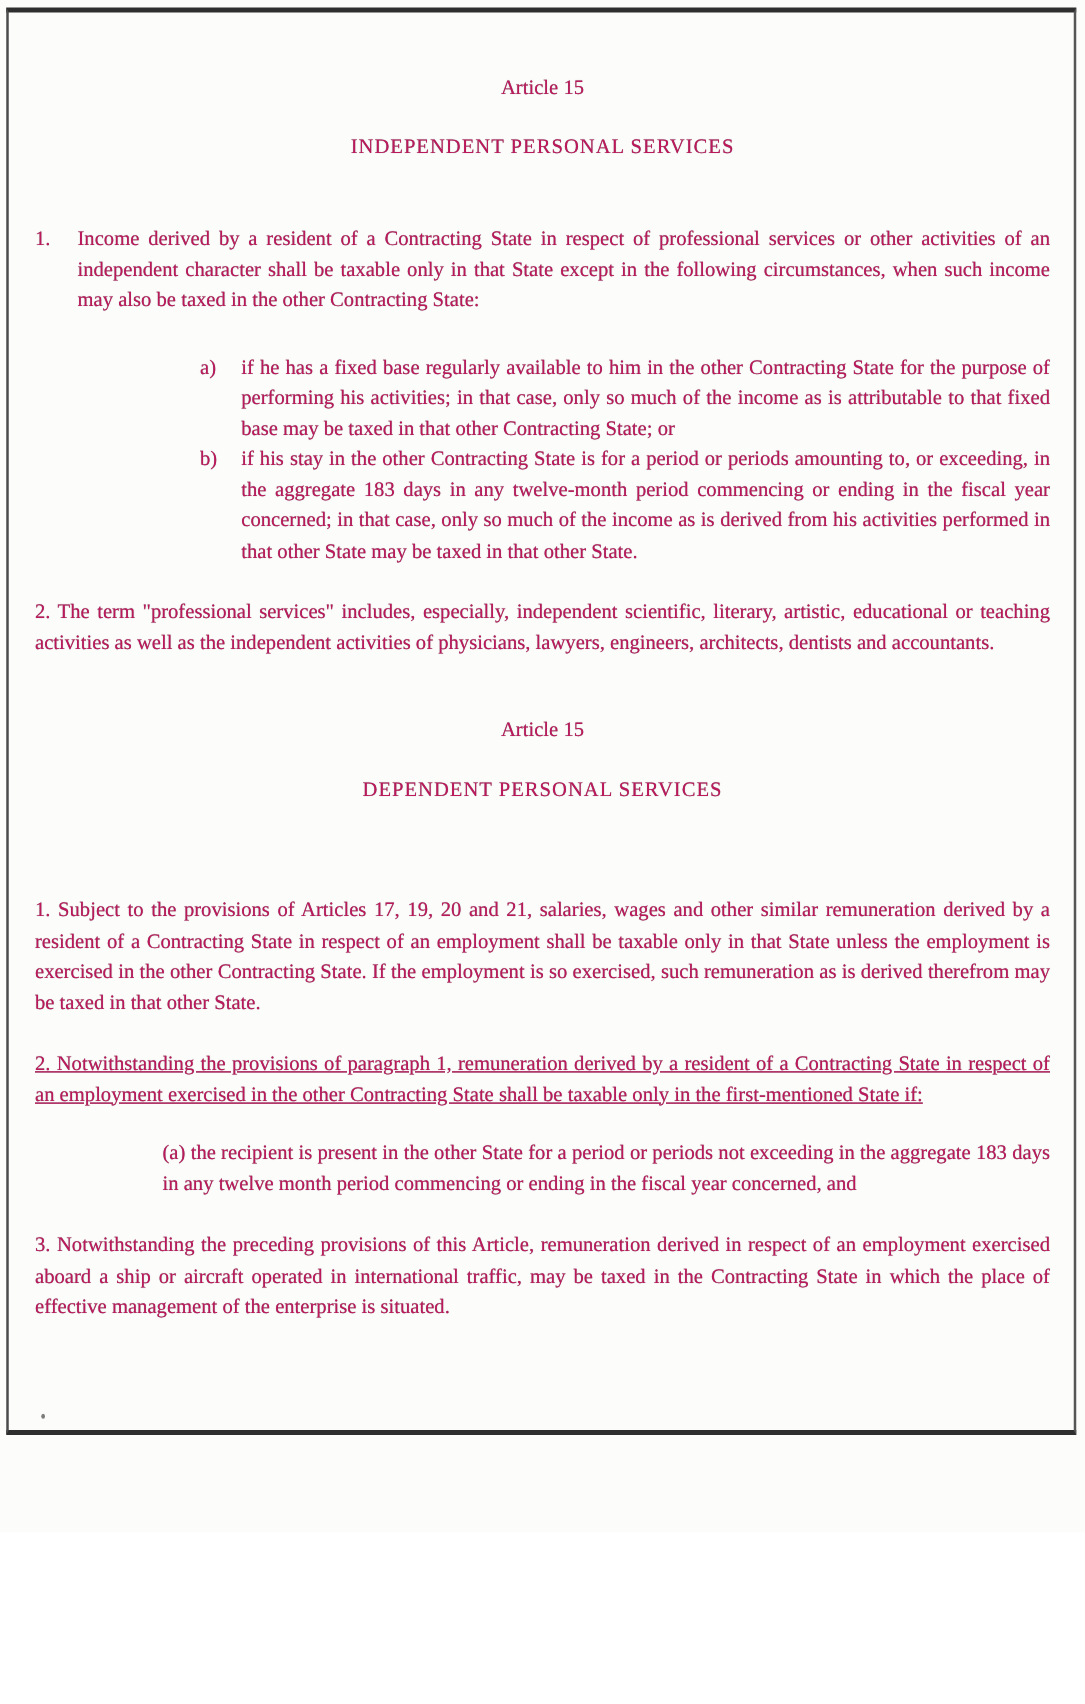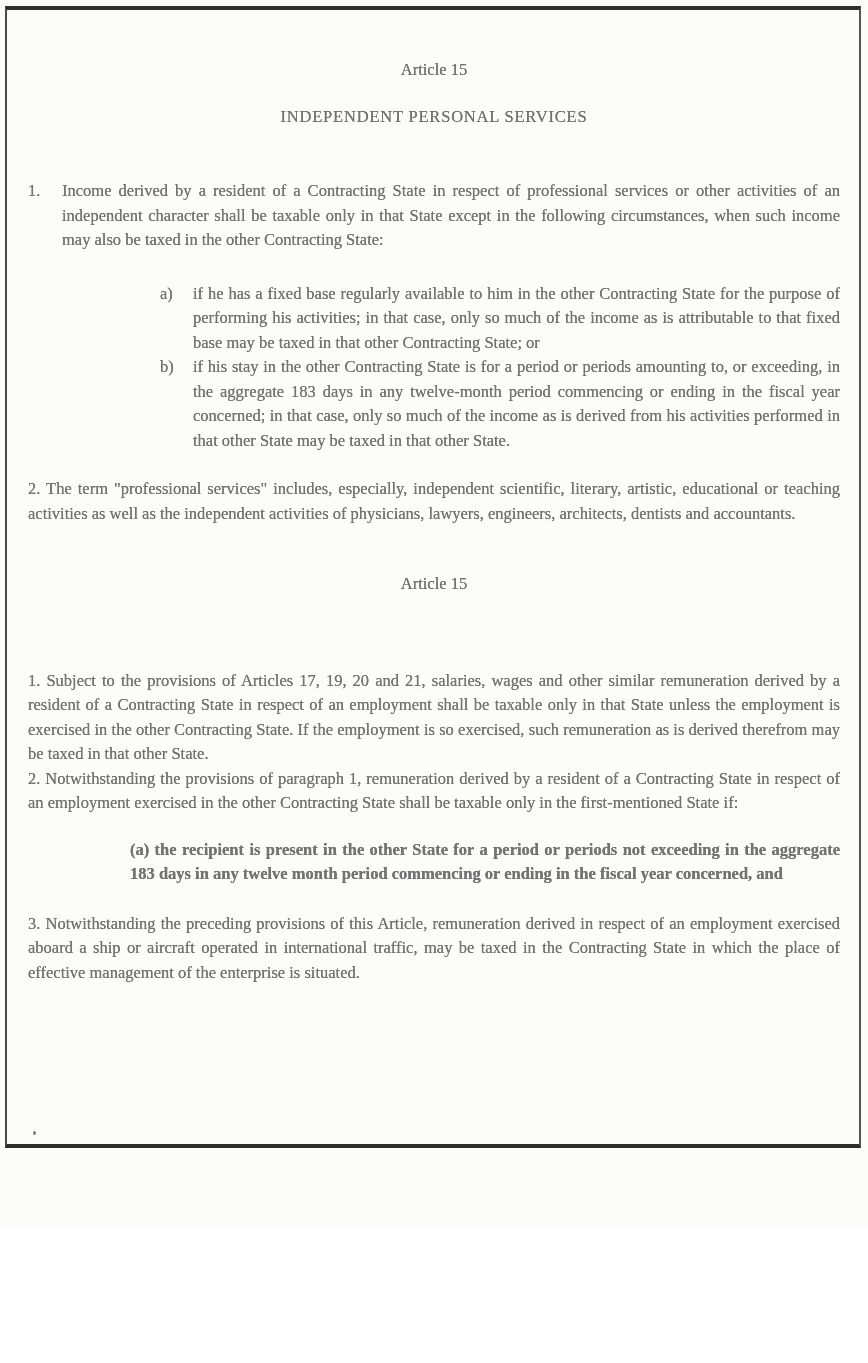--- a/index.html
+++ b/index.html
@@ -1,21 +1,21 @@
 <!DOCTYPE html>
 <html><head>
 <meta charset="utf-8">
 <style>
   html,body{margin:0;padding:0;background:#ffffff;}
   .page{
     position:relative;
     width:868px;height:1226px;
     background:#fcfcfa;
     font-family:"Liberation Serif","DejaVu Serif",serif;
-    color:#737373;
+    color:#be185d;
     overflow:hidden;
   }
   .frame{
     position:absolute;
     top:6px;left:5px;right:7px;bottom:78px;
     border-top:4px solid #2e2e2e;
     border-bottom:4px solid #2e2e2e;
     border-left:2px solid #4b4b4b;
     border-right:2px solid #555555;
     box-sizing:border-box;
@@ -38,22 +38,22 @@
   .p15-1{margin-top:50px;position:relative;padding-left:34px;}
   .p15-1 .num{position:absolute;left:0;top:0;}
   
   .lst15{margin-top:29px;margin-left:132px;}
   .lst15 .item{position:relative;padding-left:33px;}
   .lst15 .marker{position:absolute;left:0;top:0;}
   .p15-2{margin-top:24px;}
   .t16{margin-top:46px;}
   .h16{margin-top:23px;}
   .p16-1{margin-top:72px;}
-  .p16-2{}
-  .i16a{margin-top:22px;margin-left:102px;font-weight:bold;}
+  .p16-2{margin-top:25px;text-decoration:underline;}
+  .i16a{margin-top:22px;margin-left:102px;}
   .i16b{margin-top:24px;margin-left:102px;}
   .i16c{margin-top:24px;margin-left:102px;}
   .p16-3{margin-top:25px;}
   
   .stamp{
     position:absolute;
     left:12px;top:1290px;
     width:58px;height:62px;
     border-radius:50%;
     opacity:0.75;
@@ -103,20 +103,23 @@
           <span>if his stay in the other Contracting State is for a period or periods amounting to, or exceeding, in the aggregate 183 days in any twelve-month period commencing or ending in the fiscal year concerned; in that case, only so much of the income as is derived from his activities performed in that other State may be taxed in that other State.</span>
         </div>
       </div>
 
       <div class="txt p15-2">2. The term "professional services" includes, especially, independent scientific, literary, artistic, educational or teaching activities as well as the independent activities of physicians, lawyers, engineers, architects, dentists and accountants.</div>
     </section>
 
     <section>
       <div class="txt center article-title t16">Article 15</div>
 
+      <div class="txt center article-heading h16">
+        <span class="u">DEPENDENT PERSONAL SERVICES</span>
+      </div>
 
       <div class="txt p16-1">1. Subject to the provisions of Articles 17, 19, 20 and 21, salaries, wages and other similar remuneration derived by a resident of a Contracting State in respect of an employment shall be taxable only in that State unless the employment is exercised in the other Contracting State. If the employment is so exercised, such remuneration as is derived therefrom may be taxed in that other State.</div>
 
       <div class="txt p16-2">2. Notwithstanding the provisions of paragraph 1, remuneration derived by a resident of a Contracting State in respect of an employment exercised in the other Contracting State shall be taxable only in the first-mentioned State if:</div>
 
       <div class="txt i16a">(a) the recipient is present in the other State for a period or periods not exceeding in the aggregate 183 days in any twelve month period commencing or ending in the fiscal year concerned, and</div>
 
 
 
       <div class="txt p16-3">3. Notwithstanding the preceding provisions of this Article, remuneration derived in respect of an employment exercised aboard a ship or aircraft operated in international traffic, may be taxed in the Contracting State in which the place of effective management of the enterprise is situated.</div>

